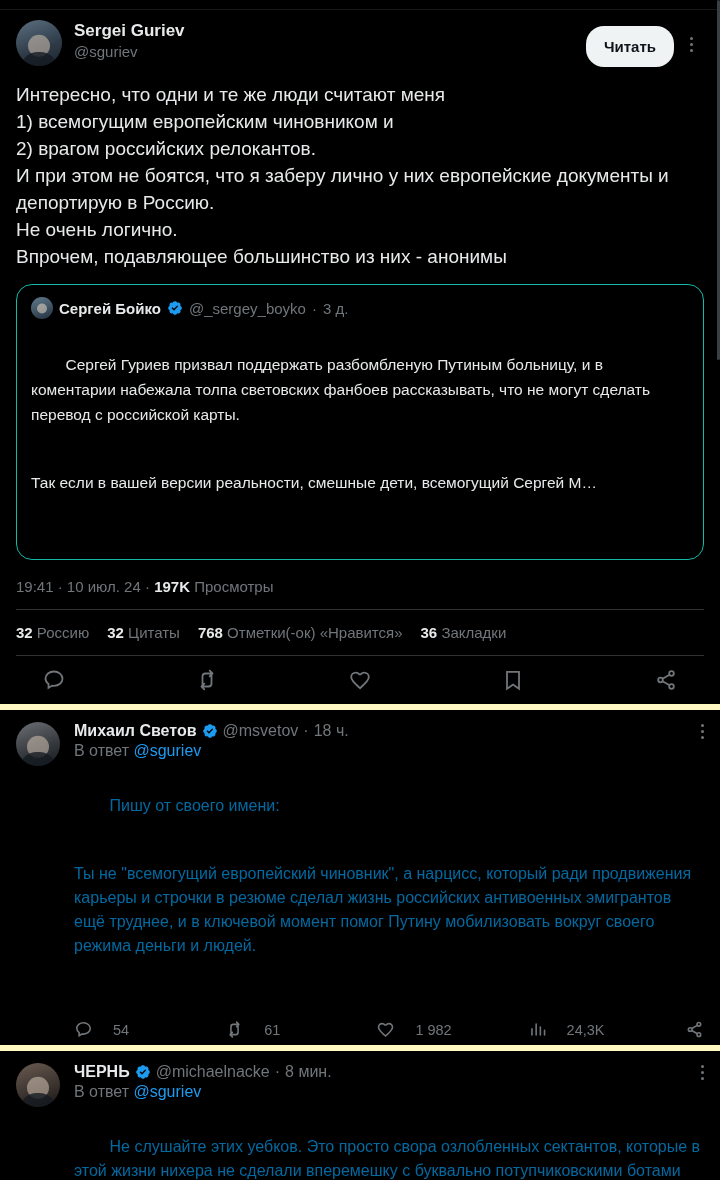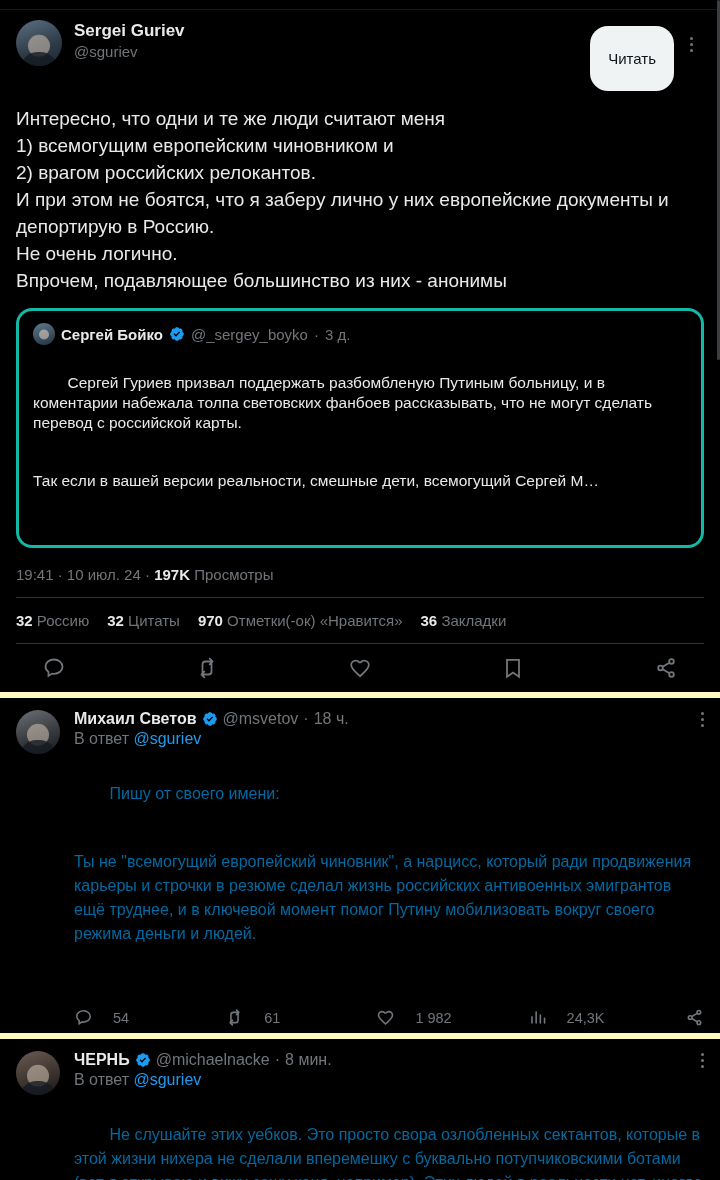--- a/index.html
+++ b/index.html
@@ -46,61 +46,61 @@
     width: 38px; height: 20px; border-radius: 18px 18px 0 0;
     background: rgba(20,26,34,0.8);
   }
   .mt-names { margin-left: 12px; flex: 1 1 auto; }
   .mt-display {
     font-size: 17px; font-weight: bold; color: #e7e9ea; line-height: 22px;
   }
   .mt-handle { font-size: 15px; color: #71767b; line-height: 20px; }
   .read-btn {
     background: #eff3f4; color: #0f1419;
-    border-radius: 18px; padding: 24px 18px;
-    font-size: 15px; font-weight: normal; border: none;
+    border-radius: 18px; padding: 12px 18px;
+    font-size: 15px; font-weight: bold; border: none;
     margin-top: 6px; cursor: pointer; white-space: nowrap;
   }
   .more-dots {
     width: 26px; height: 36px; margin-left: 4px; margin-top: 6px;
     display: flex; flex-direction: column; align-items: center;
     justify-content: center; gap: 3px; color: #71767b; cursor: pointer;
   }
   .more-dots i { width: 3px; height: 3px; background: #71767b; border-radius: 50%; display:block; }
 
   .mt-text {
     margin-top: 14px;
     font-size: 19px; line-height: 27px; color: #e7e9ea;
     white-space: pre-wrap;
   }
 
   
   .quote {
     margin-top: 14px;
-    border: 3px solid #14b8a6;
+    border: 1px solid #14b8a6;
     border-radius: 16px;
     padding: 12px 14px 14px 14px;
   }
   .q-head { display: flex; align-items: center; gap: 6px; }
   .q-avatar {
     width: 22px; height: 22px; border-radius: 50%;
     background: linear-gradient(160deg,#5f7a8c,#243140);
     flex: 0 0 22px; position: relative; overflow: hidden;
   }
   .q-avatar .face { position:absolute; left:50%; top:48%; transform:translate(-50%,-45%);
     width:10px; height:10px; border-radius:50%; background: rgba(220,205,190,0.6); }
   .q-name { font-size: 15px; font-weight: bold; color: #e7e9ea; }
   .verified {
     width: 16px; height: 16px; display:inline-block; vertical-align: -3px;
   }
   .q-handle { font-size: 15px; color: #71767b; }
   .q-sep { color: #71767b; font-size: 15px; }
   .q-time { font-size: 15px; color: #71767b; }
   .q-body {
-    margin-top: 8px; font-size: 15.5px; line-height: 20px; color: #e7e9ea;
+    margin-top: 8px; font-size: 15.5px; line-height: 25px; color: #e7e9ea;
     white-space: pre-wrap;
   }
   .q-body .para2 { display:block; margin-top: 18px; }
 
   .mt-meta {
     margin-top: 18px; font-size: 15px; color: #71767b;
   }
   .mt-meta b { color: #e7e9ea; font-weight: bold; }
 
   .divider { border-top: 1px solid #2f3336; margin: 14px 0 0 0; }
@@ -224,21 +224,21 @@
     <div class="counts">
       <span class="count-item">
         <b>32</b>
         <span>Россию</span>
       </span>
       <span class="count-item">
         <b>32</b>
         <span>Цитаты</span>
       </span>
       <span class="count-item">
-        <b>970</b>
+        <b>768</b>
         <span>Отметки(-ок) «Нравится»</span>
       </span>
       <span class="count-item">
         <b>36</b>
         <span>Закладки</span>
       </span>
     </div>
 
     <div class="actions">
       <div class="act">

